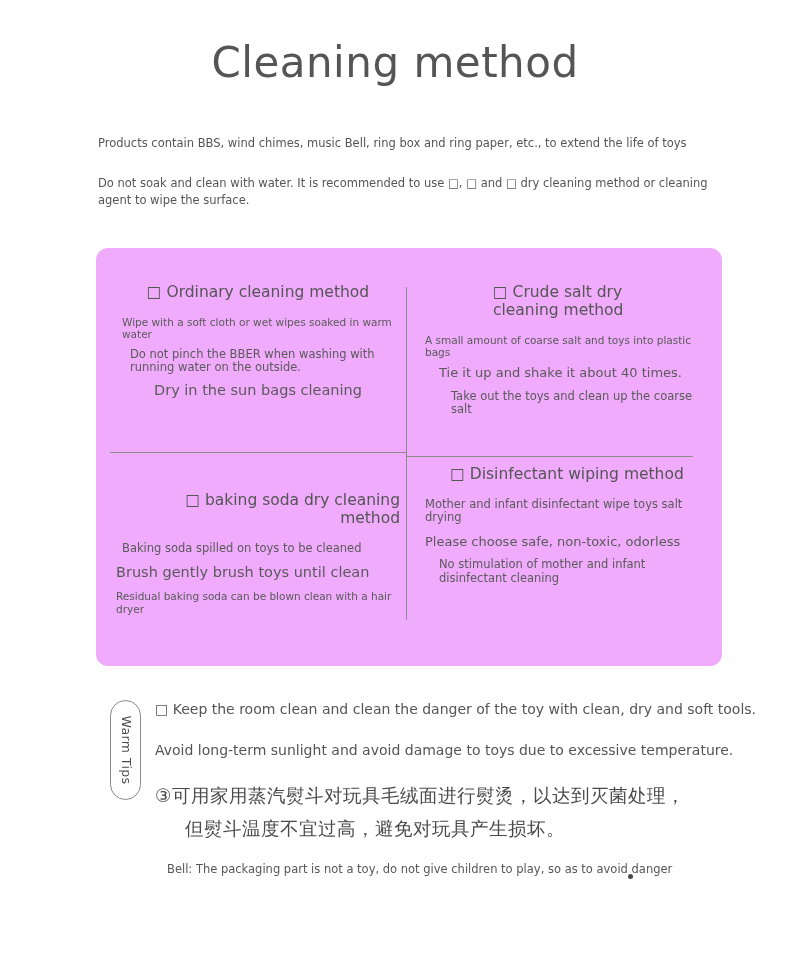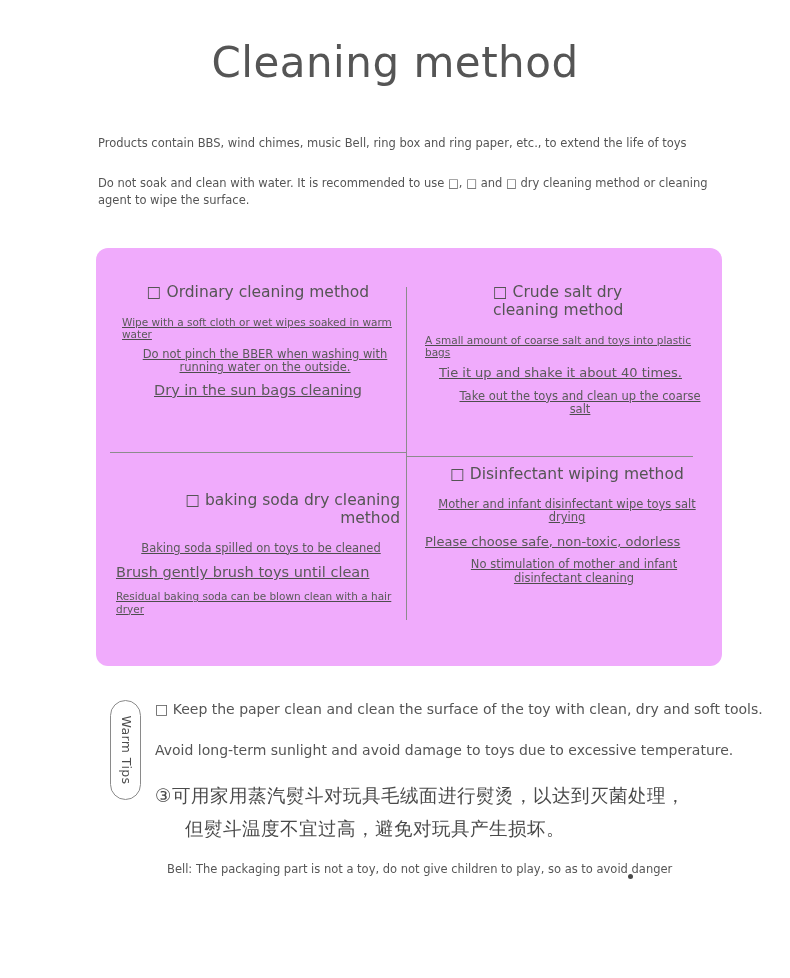--- a/index.html
+++ b/index.html
@@ -109,26 +109,26 @@
     color: #555555;
     text-align: center;
     line-height: 1.15;
     font-weight: 400;
   }
   .quad-tl .quad-head { padding: 0 4px; }
   .quad-tr .quad-head { padding: 0 26px; text-align: left; margin-left: 42px; }
   .quad-bl .quad-head { text-align: right; margin-left: 22px; margin-top: 30px; }
   .quad-br .quad-head { text-align: center; }
 
-  .quad-lines { margin-top: 14px; text-decoration: underline; }
+  .quad-lines { margin-top: 14px; }
   .qline { color: #5a5a5a; line-height: 1.18; }
 
   
   .s-xs { font-size: 10.5px; }
-  .s-sm { font-size: 11.5px; text-align: center; }
+  .s-sm { font-size: 11.5px; }
   .s-md { font-size: 13px; }
   .s-lg { font-size: 14.5px; }
 
   .i-0  { margin-left: 0; }
   .i-1  { margin-left: 6px; }
   .i-2  { margin-left: 14px; }
   .i-3  { margin-left: 26px; }
   .i-4  { margin-left: 38px; }
 
   .gap-a { margin-top: 7px; }
@@ -250,20 +250,20 @@
       <div class="qline s-sm i-2 gap-b">No stimulation of mother and infant disinfectant cleaning</div>
     </div>
   </div>
 </div>
 
 <div class="tips-pill">
   <span class="tips-pill-label">Warm Tips</span>
 </div>
 
 <div class="tips-body">
-  <div class="tip-en">□ Keep the paper clean and clean the surface of the toy with clean, dry and soft tools.</div>
+  <div class="tip-en">□ Keep the room clean and clean the danger of the toy with clean, dry and soft tools.</div>
   <div class="tip-en">Avoid long-term sunlight and avoid damage to toys due to excessive temperature.</div>
   <div class="tip-cn">③可用家用蒸汽熨斗对玩具毛绒面进行熨烫，以达到灭菌处理，</div>
   <div class="tip-cn tip-cn-2" style="margin-top:4px;">但熨斗温度不宜过高，避免对玩具产生损坏。</div>
 </div>
 
 <div class="tip-note">Bell: The packaging part is not a toy, do not give children to play, so as to avoid danger</div>
 <div class="note-dot"></div>
 
 </body></html>

